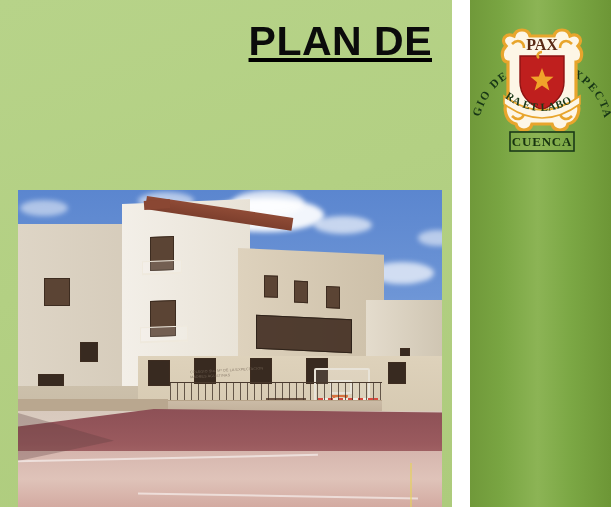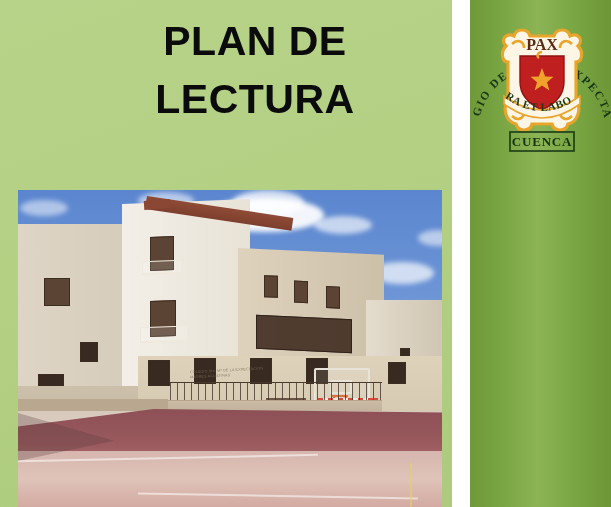--- a/index.html
+++ b/index.html
@@ -60,25 +60,26 @@
     inset: 0;
     background-image:
       radial-gradient(rgba(255,255,255,0.10) 0.6px, transparent 0.7px);
     background-size: 4px 4px;
     pointer-events: none;
   }
 
   
   .title-block {
     position: absolute;
-    left: 69px;
+    left: 60px;
     top: 12px;
     width: 372px;
-    text-align: center;
+    text-align: right;
     z-index: 6;
+    text-decoration: underline;
   }
   .title-line {
     display: block;
     font-family: "Liberation Sans", sans-serif;
     font-weight: bold;
     font-size: 41px;
     line-height: 1.42;
     letter-spacing: 0.5px;
     color: #0b0b0b;
     white-space: nowrap;
@@ -328,21 +329,20 @@
 <div id="slide">
 
   <div class="main-panel"></div>
 
   <div class="divider"></div>
 
   <div class="right-panel"></div>
 
   <div class="title-block">
     <span class="title-line">PLAN DE</span>
-    <span class="title-line">LECTURA</span>
   </div>
 
   <div class="photo">
     <div class="sky"></div>
     <div class="cloud c1"></div>
     <div class="cloud c2"></div>
     <div class="cloud c3"></div>
     <div class="cloud c4"></div>
     <div class="cloud c5"></div>
     <div class="cloud c6"></div>

